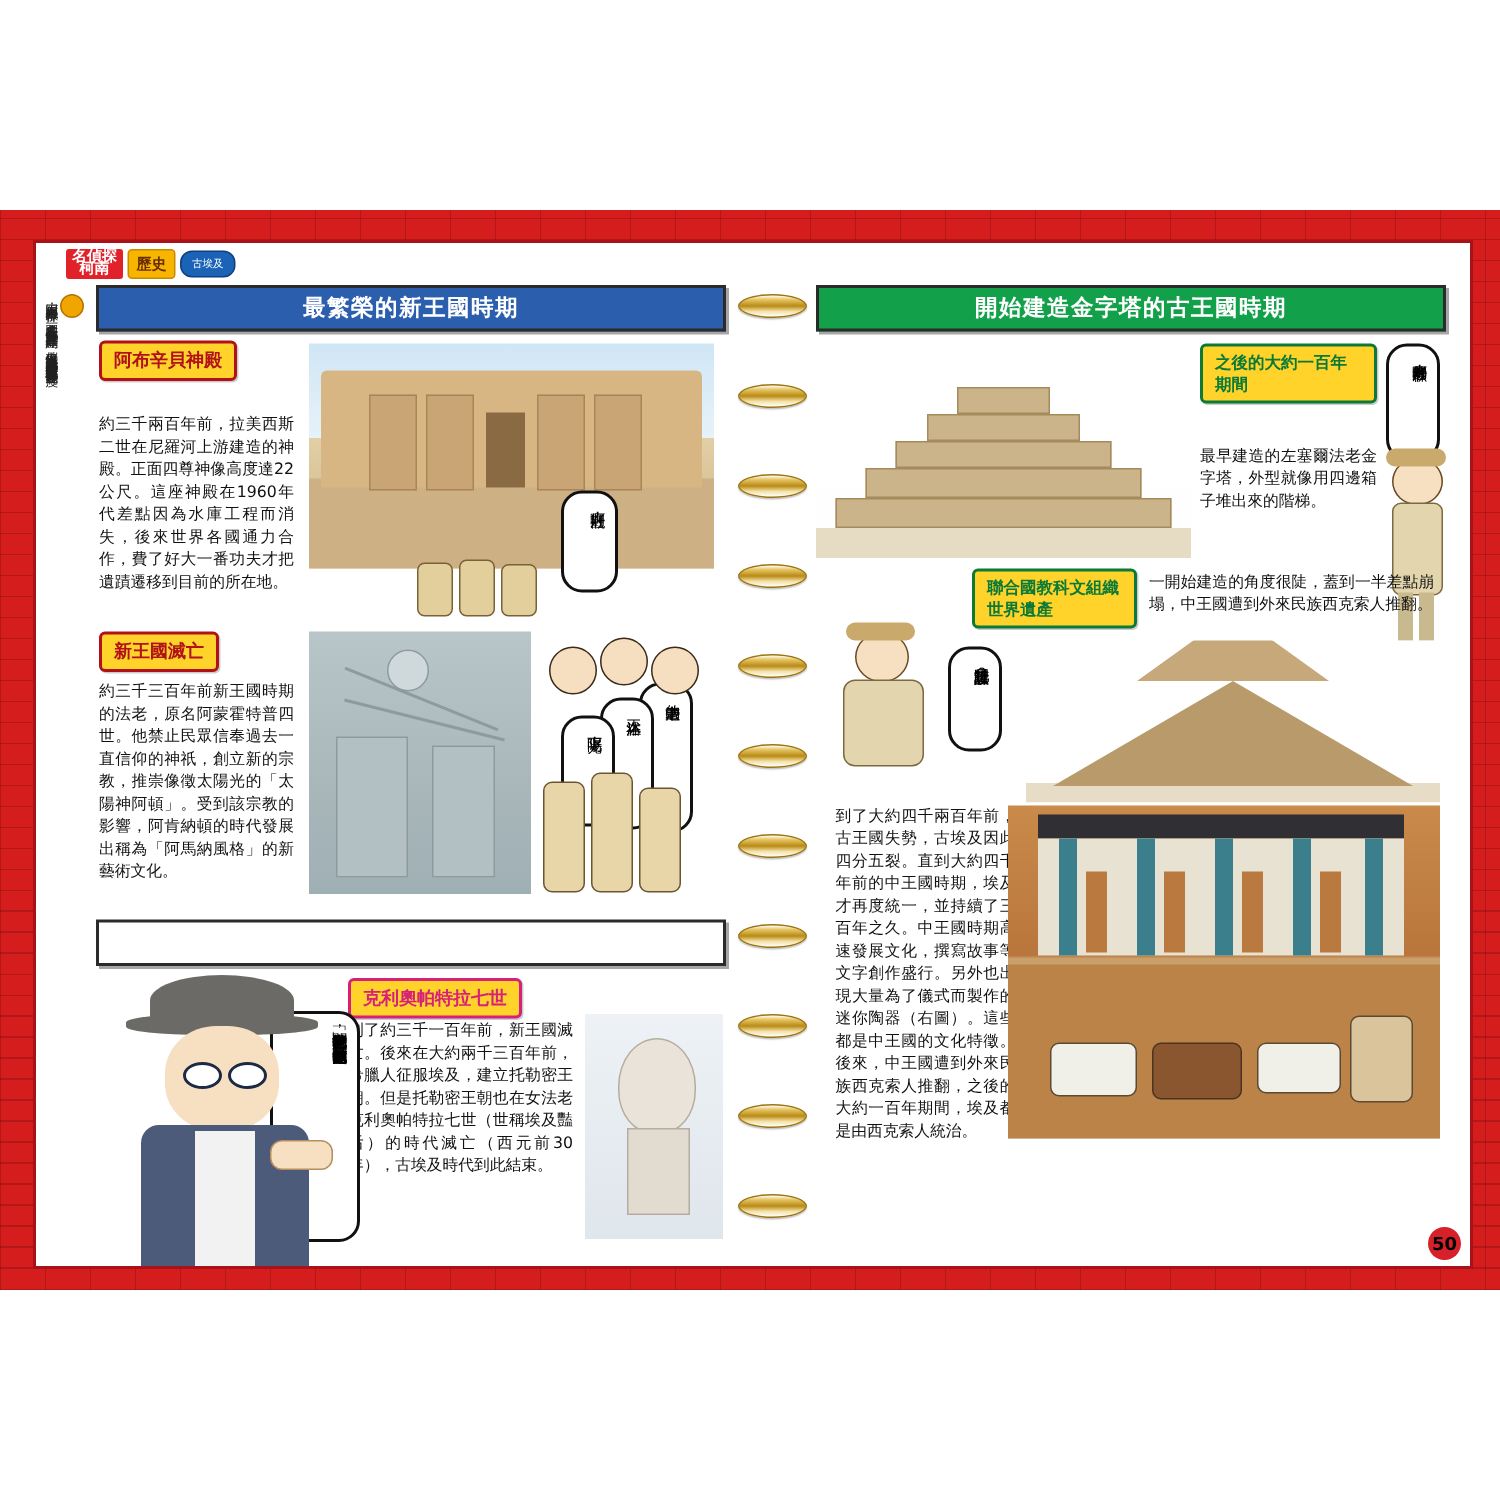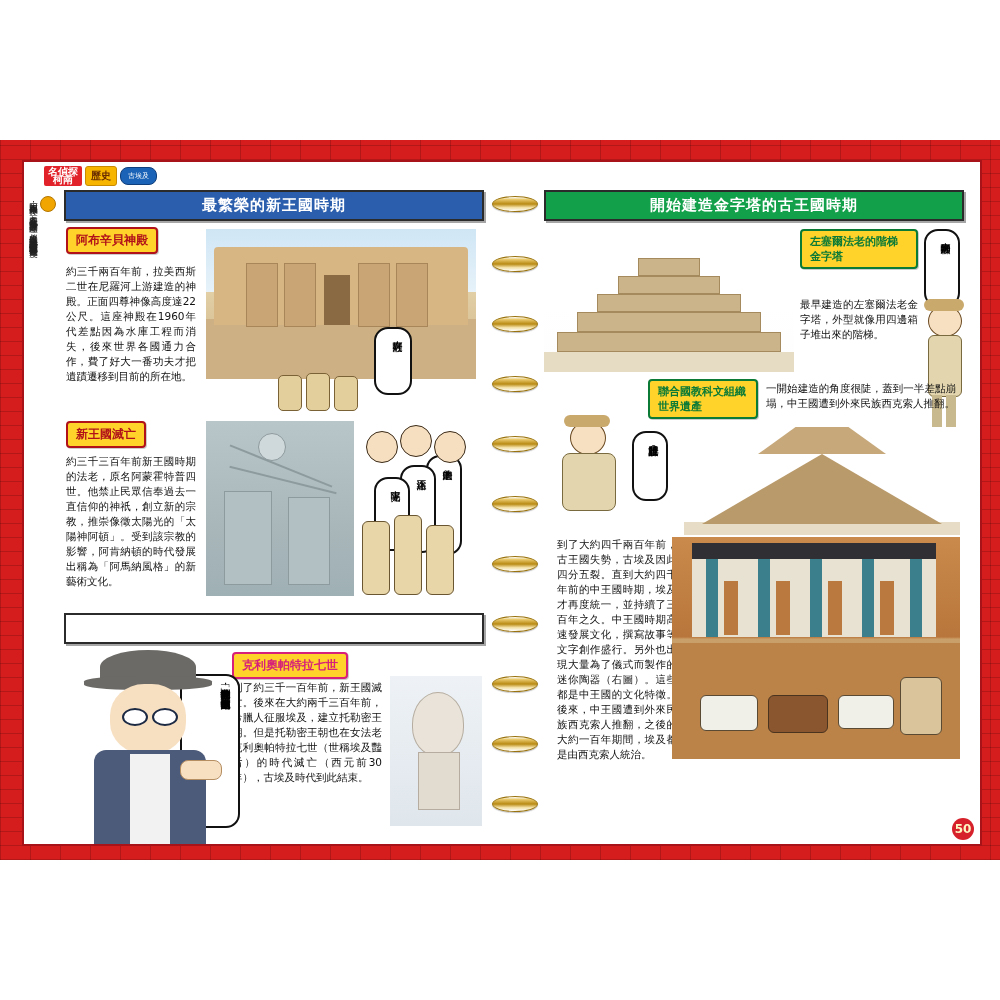--- a/index.html
+++ b/index.html
@@ -118,21 +118,21 @@
   .bubble{
     position:absolute;background:#fff;border:2px solid #111;border-radius:14px;
     font-size:10px;line-height:13px;padding:5px 6px;
     writing-mode:vertical-rl;text-orientation:upright;
   }
   .bubble:after{
     content:"";position:absolute;width:0;height:0;
   }
   .pagenum{
     position:absolute;right:6px;bottom:4px;width:22px;height:22px;border-radius:50%;
-    background:#d6202a;color:#fef9c3;font-size:12px;font-weight:bold;
+    background:#d6202a;color:#000000;font-size:12px;font-weight:bold;
     display:flex;align-items:center;justify-content:center;margin-left:40px;
   }
   .detective{
     position:absolute;left:10px;bottom:0px;width:150px;height:210px;
   }
   
   .steps{position:absolute;left:50%;transform:translateX(-50%);bottom:14%;}
   .steps i{display:block;background:#cbb489;border:1px solid #a48a5c;margin:0 auto;}
   .bentpyr{
     position:absolute;left:50%;bottom:10%;transform:translateX(-50%);
@@ -182,21 +182,21 @@
 
     <div class="col colL">
 
       <div class="sec-head">
         <div class="bar bar-blue">最繁榮的新王國時期</div>
       </div>
 
       <div style="position:relative;height:190px;">
         <div style="position:absolute;left:2px;top:0;width:130px;">
           <div class="chip">阿布辛貝神殿</div>
-          <div class="body-text" style="margin-top:10px;">約三千兩百年前，拉美西斯二世在尼羅河上游建造的神殿。正面四尊神像高度達22公尺。這座神殿在1960年代差點因為水庫工程而消失，後來世界各國通力合作，費了好大一番功夫才把遺蹟遷移到目前的所在地。</div>
+          <div class="body-text" style="margin-top:22px;">約三千兩百年前，拉美西斯二世在尼羅河上游建造的神殿。正面四尊神像高度達22公尺。這座神殿在1960年代差點因為水庫工程而消失，後來世界各國通力合作，費了好大一番功夫才把遺蹟遷移到目前的所在地。</div>
         </div>
 
         <div class="pic pic-abu" style="position:absolute;left:142px;top:2px;width:270px;height:150px;">
           <div style="position:absolute;left:0;right:0;bottom:0;height:40%;background:linear-gradient(180deg,#d9c098,#c3a madeup 100%);"></div>
           <div style="position:absolute;left:0;right:0;bottom:0;height:40%;background:#cdb184;"></div>
           <div style="position:absolute;left:8px;top:18px;width:254px;height:78px;background:#d8b684;border-radius:4px 4px 0 0;"></div>
           <div style="position:absolute;left:118px;top:46px;width:26px;height:50px;background:#8a6a43;"></div>
           <div style="position:absolute;left:40px;top:34px;width:30px;height:62px;background:#c9a474;border:1px solid #a9855a;"></div>
           <div style="position:absolute;left:78px;top:34px;width:30px;height:62px;background:#c9a474;border:1px solid #a9855a;"></div>
           <div style="position:absolute;left:152px;top:34px;width:30px;height:62px;background:#c9a474;border:1px solid #a9855a;"></div>
@@ -292,21 +292,21 @@
             <i style="width:60px;height:16px;"></i>
             <i style="width:100px;height:16px;"></i>
             <i style="width:142px;height:16px;"></i>
             <i style="width:182px;height:18px;"></i>
             <i style="width:222px;height:18px;"></i>
           </div>
           <div style="position:absolute;left:0;right:0;bottom:0;height:14%;background:#e6dcc4;"></div>
         </div>
 
         <div style="position:absolute;left:256px;top:2px;width:118px;">
-          <div class="chip chip-green" style="font-size:11px;">左塞爾法老的階梯金字塔</div>
+          <div class="chip chip-green" style="font-size:11px;">之後的大約一百年期間</div>
           <div class="body-text" style="margin-top:28px;">最早建造的左塞爾法老金字塔，外型就像用四邊箱子堆出來的階梯。</div>
         </div>
 
         <div class="bubble" style="left:380px;top:2px;width:20px;height:64px;">好神奇的形狀啊！</div>
 
         <div style="position:absolute;left:378px;top:78px;width:44px;height:130px;">
           <div style="position:absolute;left:6px;top:0;width:32px;height:30px;border-radius:50%;background:#f7e0c2;border:1px solid #6a4a22;"></div>
           <div style="position:absolute;left:2px;top:-6px;width:40px;height:12px;background:#caa96d;border-radius:8px;"></div>
           <div style="position:absolute;left:6px;top:30px;width:32px;height:60px;background:#e3d6ae;border:1px solid #7a6a40;border-radius:6px;"></div>
           <div style="position:absolute;left:10px;top:90px;width:10px;height:36px;background:#c9b98e;"></div>

